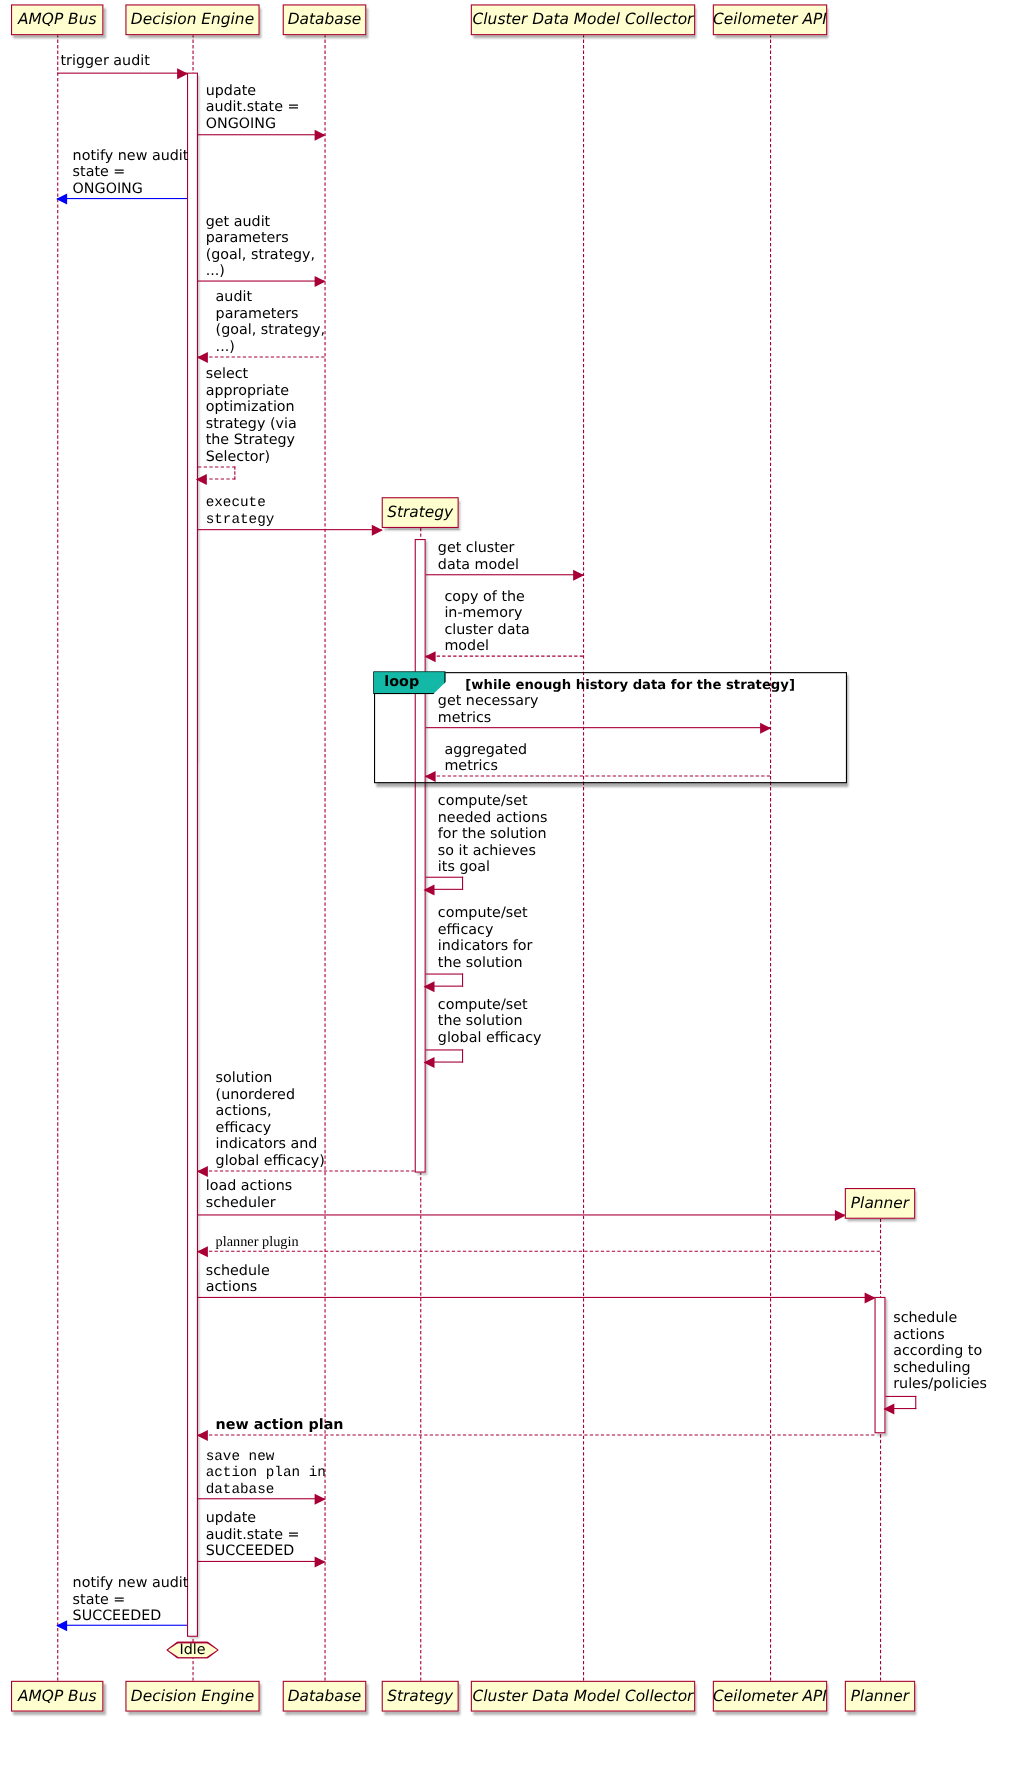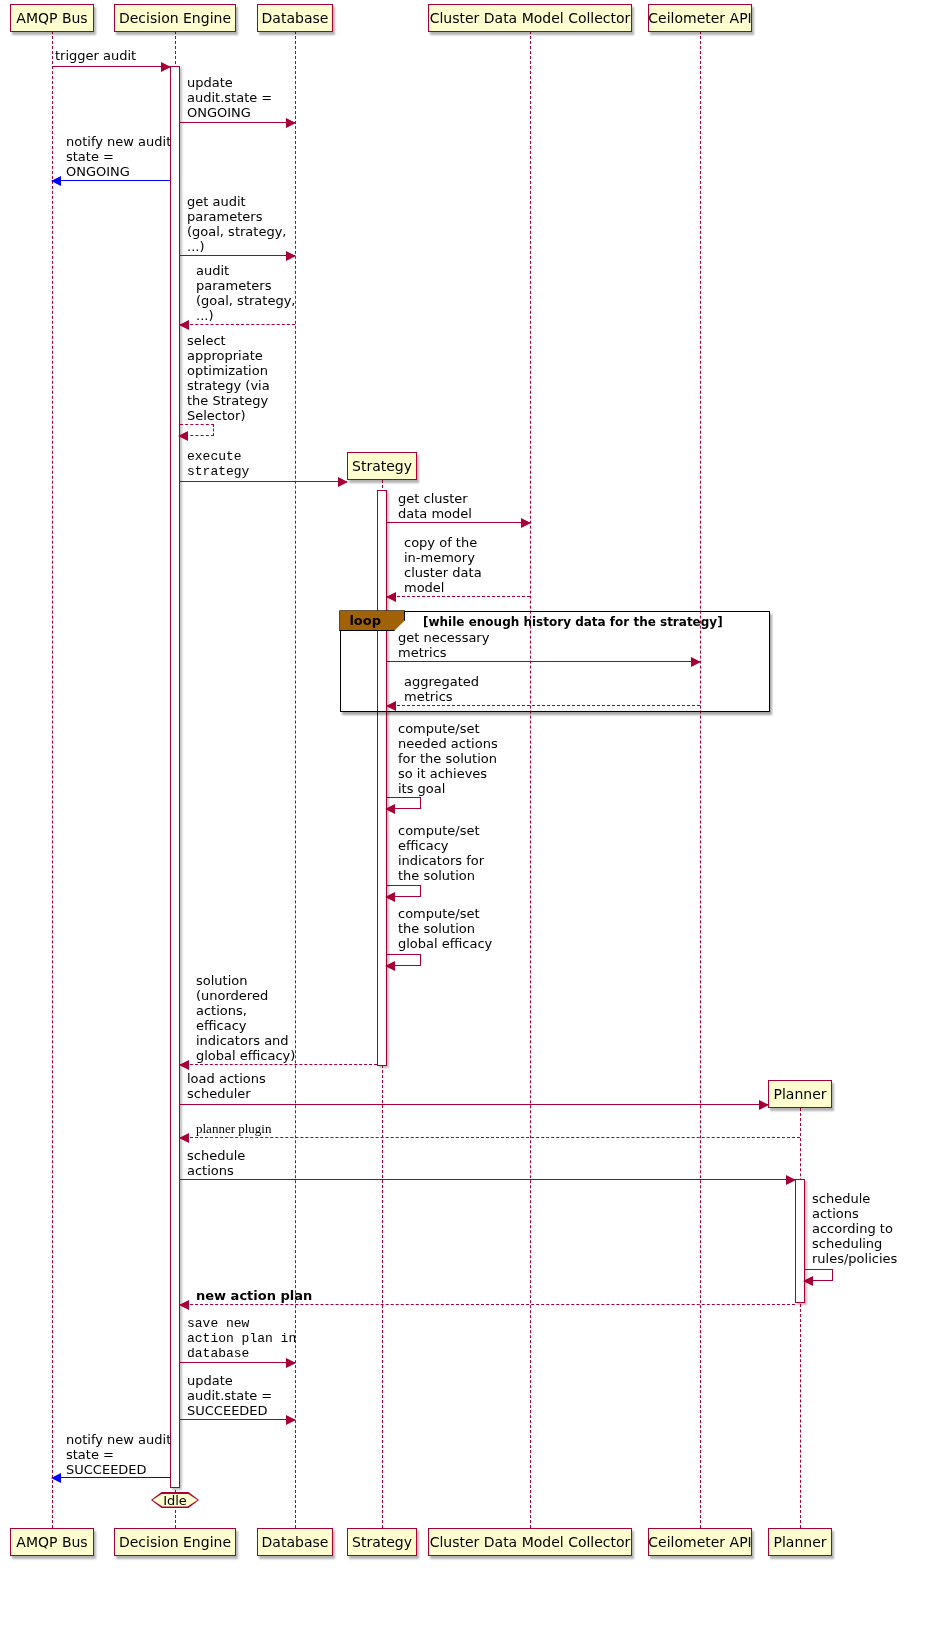--- a/index.html
+++ b/index.html
@@ -7,40 +7,40 @@
   body { font-family:"DejaVu Sans","Liberation Sans",sans-serif; color:#000; }
   .canvas { position:relative; width:938px; height:1626px; background:#ffffff; overflow:hidden; }
 
   .lifeline { position:absolute; width:0; border-left:1px dashed #A80036; }
 
   .activation { position:absolute; width:10px; background:#ffffff; border:1px solid #A80036;
                 box-shadow:2px 2px 2px rgba(0,0,0,0.25); }
 
   .participant { position:absolute; height:28px; background:#FEFECE; border:1.5px solid #A80036;
                  box-shadow:2px 3px 2px rgba(0,0,0,0.3); display:flex; align-items:center;
-                 justify-content:center; font-size:14px; white-space:nowrap; }
+                 justify-content:center; font-size:14px; white-space:nowrap;font-style:italic; }
 
   .msg-label { position:absolute; font-size:13px; line-height:15px; white-space:pre-line; }
 
   .arrow { position:absolute; height:0; border-top:1px solid #A80036; }
   .arrow.dashed { border-top-style:dashed; }
   .arrow.blue { border-top-color:#0000FF; }
   .head { position:absolute; width:0; height:0; border-top:5px solid transparent; border-bottom:5px solid transparent; top:-5px; }
   .head.r { right:-1px; border-left:10px solid #A80036; }
   .head.l { left:-1px; border-right:10px solid #A80036; }
   .arrow.blue .head.l { border-right-color:#0000FF; }
 
   .selfmsg { position:absolute; width:34px; height:12px; border:1px solid #A80036; border-left:0; }
   .selfmsg.dashed { border-style:dashed; border-left:0; }
   .selfmsg .head-l { position:absolute; left:-2px; bottom:-6px; width:0; height:0;
                      border-top:5px solid transparent; border-bottom:5px solid transparent;
                      border-right:10px solid #A80036; }
 
   .loop-frame { position:absolute; border:1.6px solid #000; box-shadow:2px 3px 2px rgba(0,0,0,0.35); }
-  .loop-header { position:absolute; left:-1.6px; top:-1.6px; width:66px; height:21px; background:#a16207;
+  .loop-header { position:absolute; left:-1.6px; top:-1.6px; width:66px; height:21px; background:#14b8a6;
                  border:1.6px solid #000; clip-path:polygon(0 0,100% 0,100% 45%,82% 100%,0 100%);
                  font-weight:bold; font-size:13px; display:flex; align-items:center; padding-left:9px; }
   .loop-condition { position:absolute; left:82px; top:3px; font-weight:bold; font-size:12px; white-space:nowrap; }
 
   .hex { position:absolute; clip-path:polygon(22% 0,78% 0,100% 50%,78% 100%,22% 100%,0 50%); background:#A80036; }
   .hex-inner { position:absolute; inset:1.5px; clip-path:polygon(22% 0,78% 0,100% 50%,78% 100%,22% 100%,0 50%);
                background:#FEFECE; display:flex; align-items:center; justify-content:center; font-size:13px; }
 </style>
 </head>
 <body>

